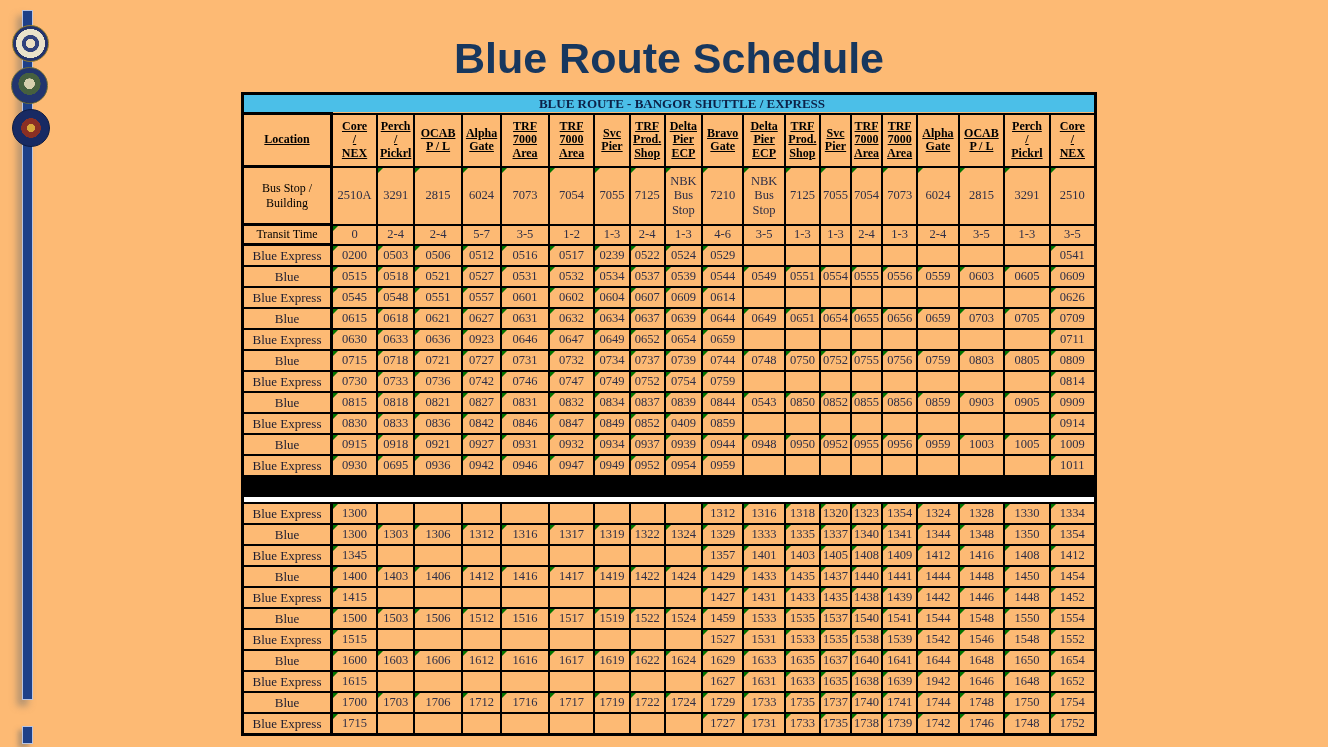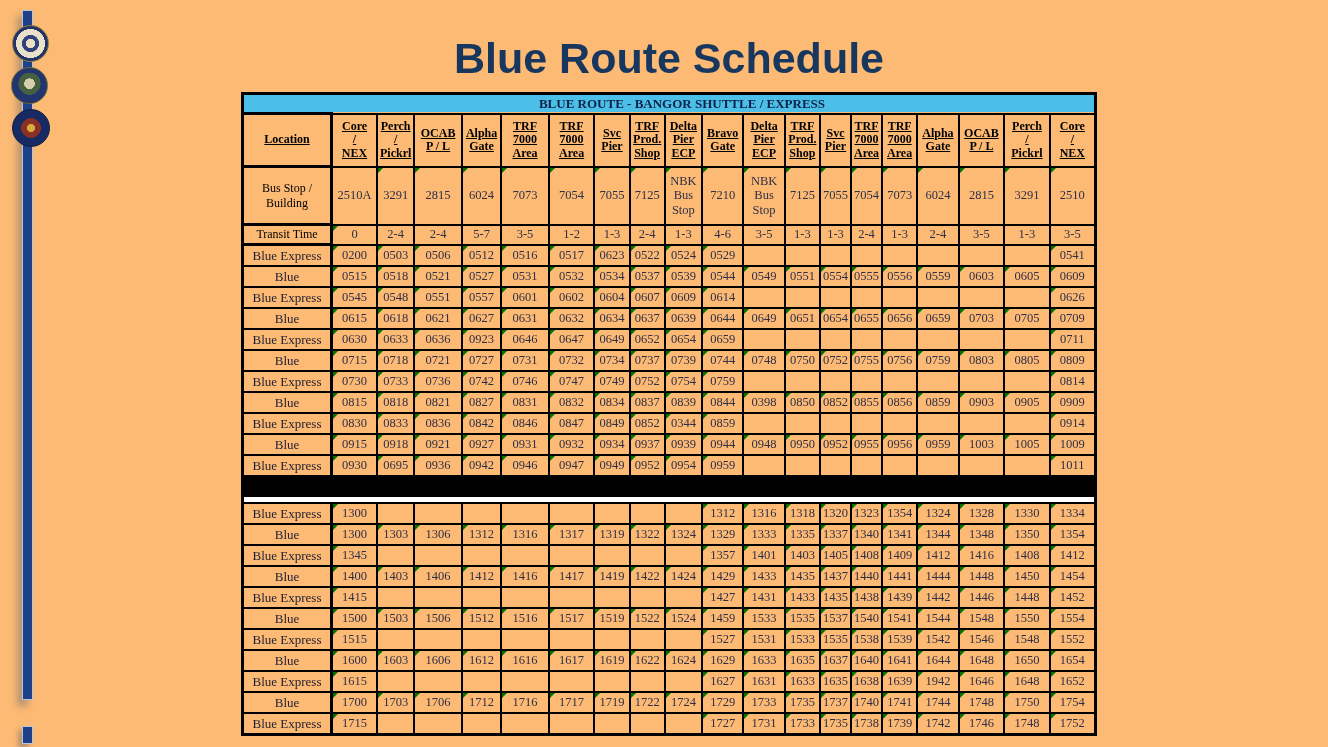--- a/index.html
+++ b/index.html
@@ -187,21 +187,21 @@
     </thead>
     <tbody id="tbody">
         <tr>
           <td class="label">Blue Express</td>
           <td class="time t">0200</td>
           <td class="time t">0503</td>
           <td class="time t">0506</td>
           <td class="time t">0512</td>
           <td class="time t">0516</td>
           <td class="time t">0517</td>
-          <td class="time t">0623</td>
+          <td class="time t">0239</td>
           <td class="time t">0522</td>
           <td class="time t">0524</td>
           <td class="time t">0529</td>
           <td class="time"></td>
           <td class="time"></td>
           <td class="time"></td>
           <td class="time"></td>
           <td class="time"></td>
           <td class="time"></td>
           <td class="time"></td>
@@ -345,41 +345,41 @@
           <td class="time t">0815</td>
           <td class="time t">0818</td>
           <td class="time t">0821</td>
           <td class="time t">0827</td>
           <td class="time t">0831</td>
           <td class="time t">0832</td>
           <td class="time t">0834</td>
           <td class="time t">0837</td>
           <td class="time t">0839</td>
           <td class="time t">0844</td>
-          <td class="time t">0398</td>
+          <td class="time t">0543</td>
           <td class="time t">0850</td>
           <td class="time t">0852</td>
           <td class="time t">0855</td>
           <td class="time t">0856</td>
           <td class="time t">0859</td>
           <td class="time t">0903</td>
           <td class="time t">0905</td>
           <td class="time t">0909</td>
         </tr>
         <tr>
           <td class="label">Blue Express</td>
           <td class="time t">0830</td>
           <td class="time t">0833</td>
           <td class="time t">0836</td>
           <td class="time t">0842</td>
           <td class="time t">0846</td>
           <td class="time t">0847</td>
           <td class="time t">0849</td>
           <td class="time t">0852</td>
-          <td class="time t">0344</td>
+          <td class="time t">0409</td>
           <td class="time t">0859</td>
           <td class="time"></td>
           <td class="time"></td>
           <td class="time"></td>
           <td class="time"></td>
           <td class="time"></td>
           <td class="time"></td>
           <td class="time"></td>
           <td class="time"></td>
           <td class="time t">0914</td>

